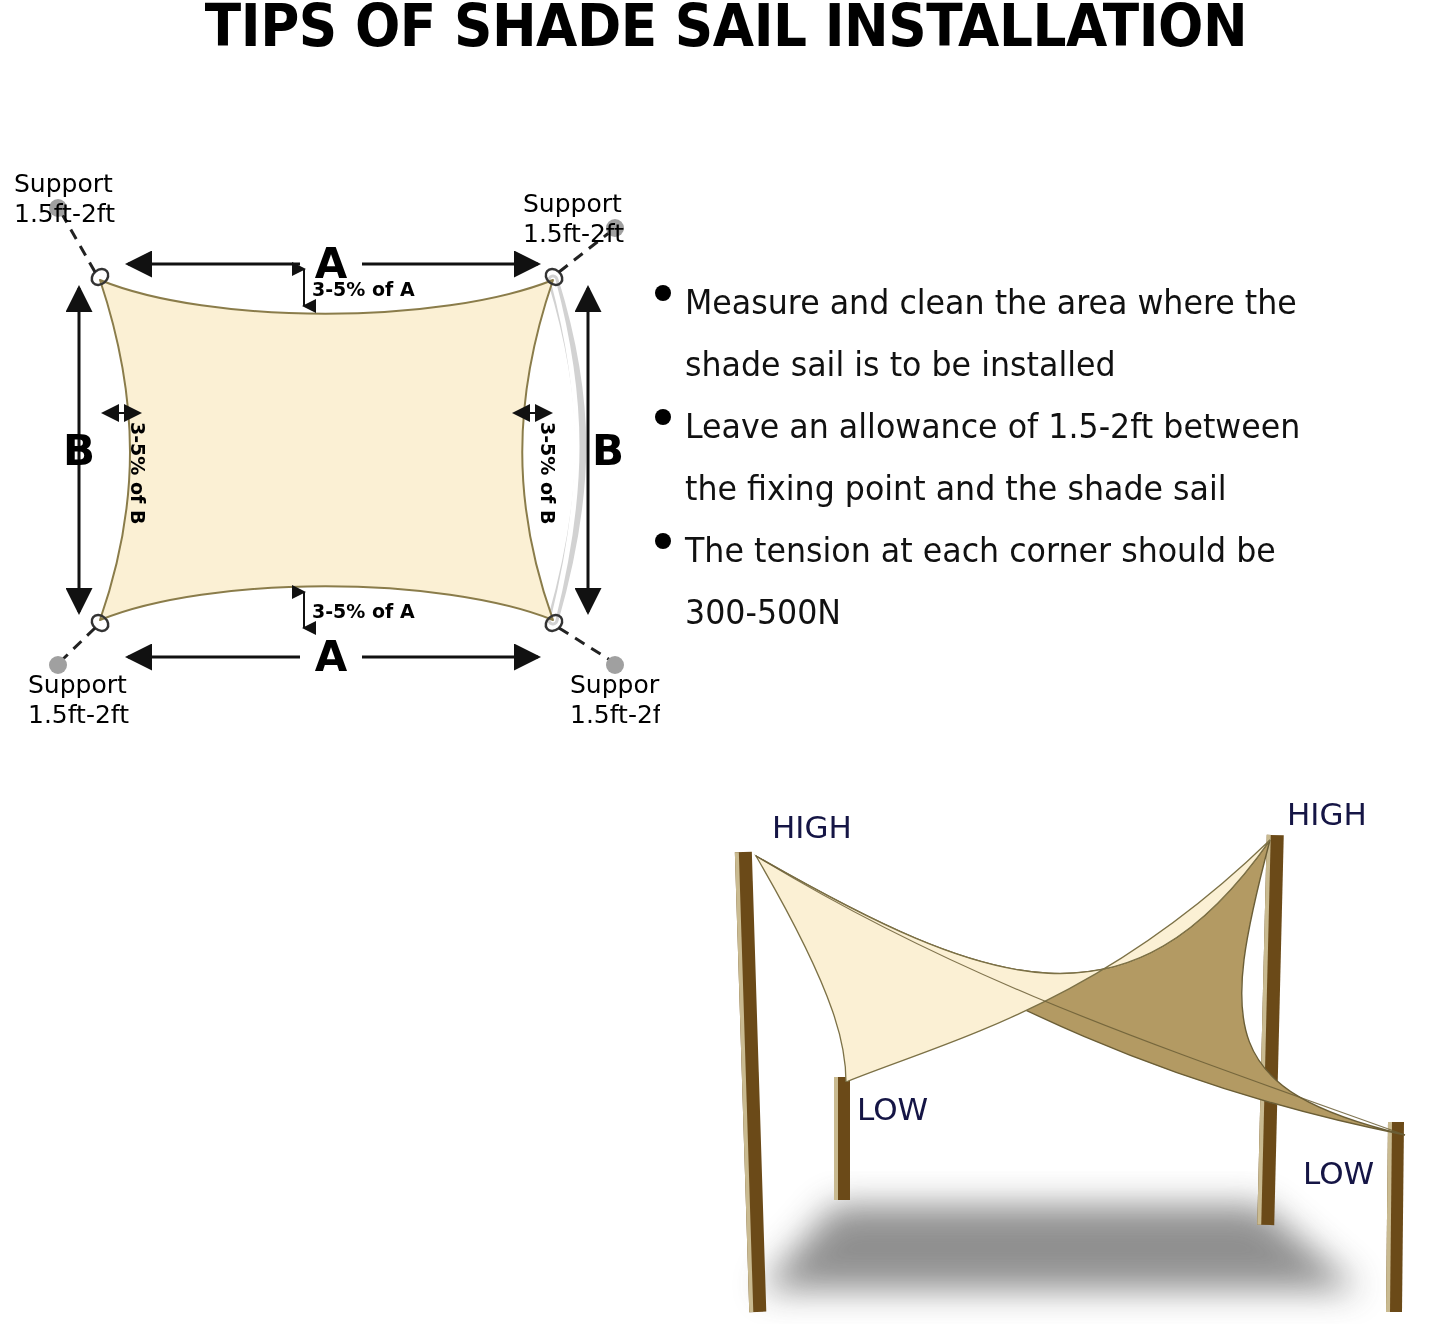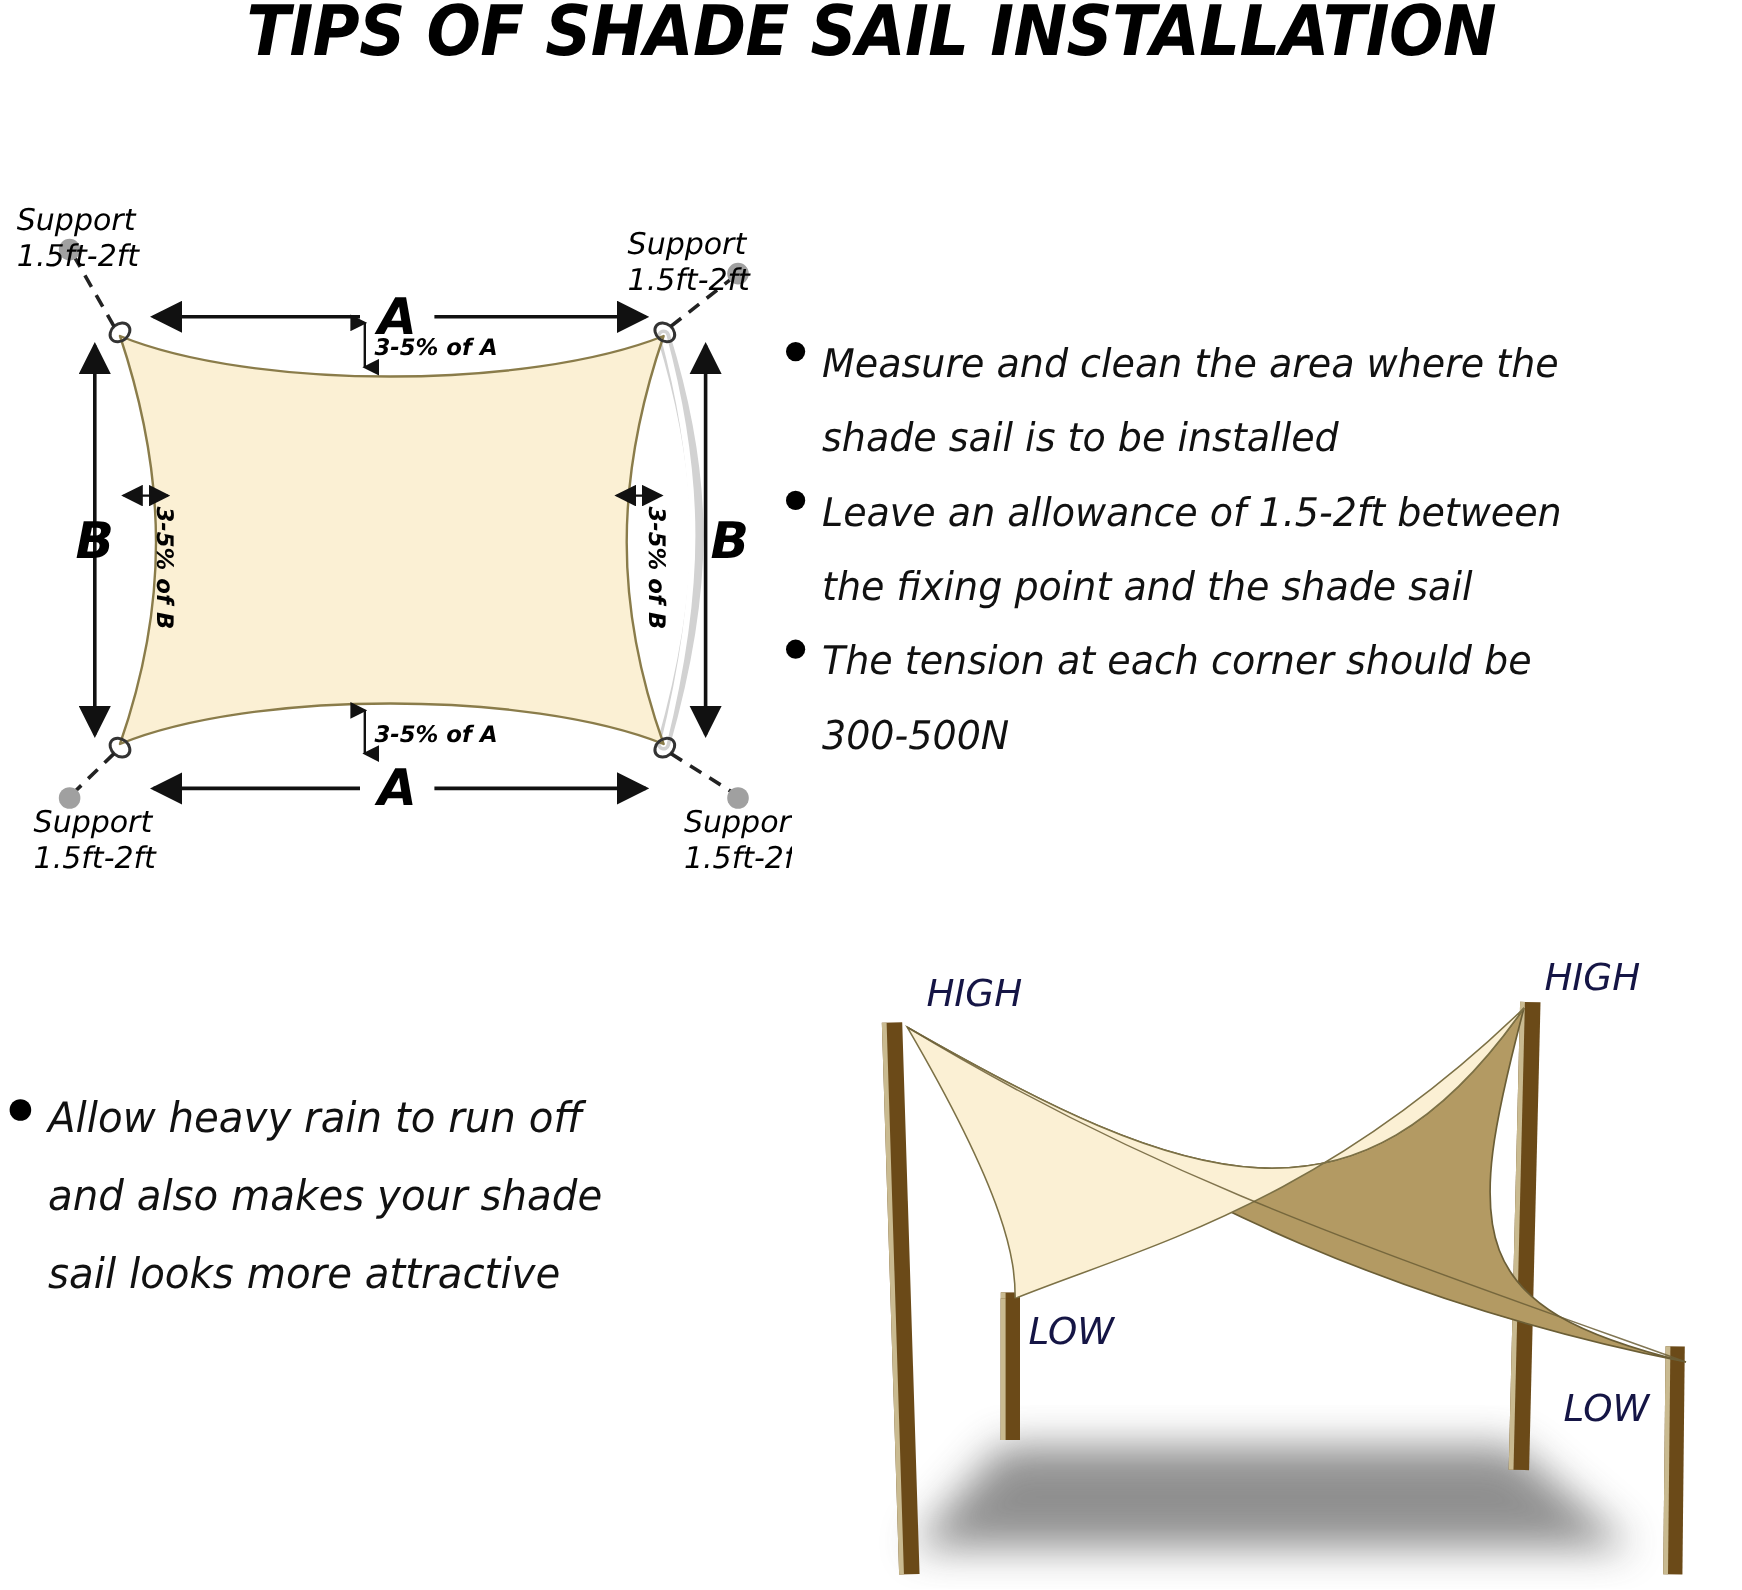--- a/index.html
+++ b/index.html
@@ -3,21 +3,21 @@
 <meta charset="utf-8">
 <style>
   html,body{margin:0;padding:0;background:#ffffff;}
   body{
     width:1452px;height:1325px;
     font-family:"Liberation Sans", sans-serif;
     color:#000;
     overflow:hidden;
     position:relative;
   }
-  #page{position:relative;width:1452px;height:1325px;background:#fff;font-style:italic;}
+  #page{position:relative;width:1452px;height:1325px;background:#fff;}
 
   
   .title{
     position:absolute;
     left:0;top:-4px;width:1452px;
     text-align:center;
     font-family:"DejaVu Sans","Liberation Sans",sans-serif;
     font-weight:bold;
     font-size:58px;
     letter-spacing:-0.5px;
@@ -167,28 +167,20 @@
     <div class="row">
       <span class="dot"></span>
       <span class="txt">
         <span>The tension at each corner should be</span><br>
         <span>300-500N</span>
       </span>
     </div>
   </div>
 
   <div class="bullets" id="bullets-bottom">
-    <div class="row">
-      <span class="dot"></span>
-      <span class="txt">
-        <span>Allow heavy rain to run off</span><br>
-        <span>and also makes your shade</span><br>
-        <span>sail looks more attractive</span>
-      </span>
-    </div>
   </div>
 
   <svg id="svg-hyper" width="792" height="535" viewBox="0 0 792 535">
 
     <path d="M 175 415 L 600 415 L 700 500 L 100 500 Z" fill="#8a8a8a" filter="url(#blurShadow)" opacity="0.95"></path>
 
     <g>
       <rect x="82" y="62" width="17" height="460" fill="#6B4A18" transform="rotate(-1.8 90 290)"></rect>
       <rect x="82" y="62" width="4" height="460" fill="#C9BA90" transform="rotate(-1.8 90 290)"></rect>
     </g>

